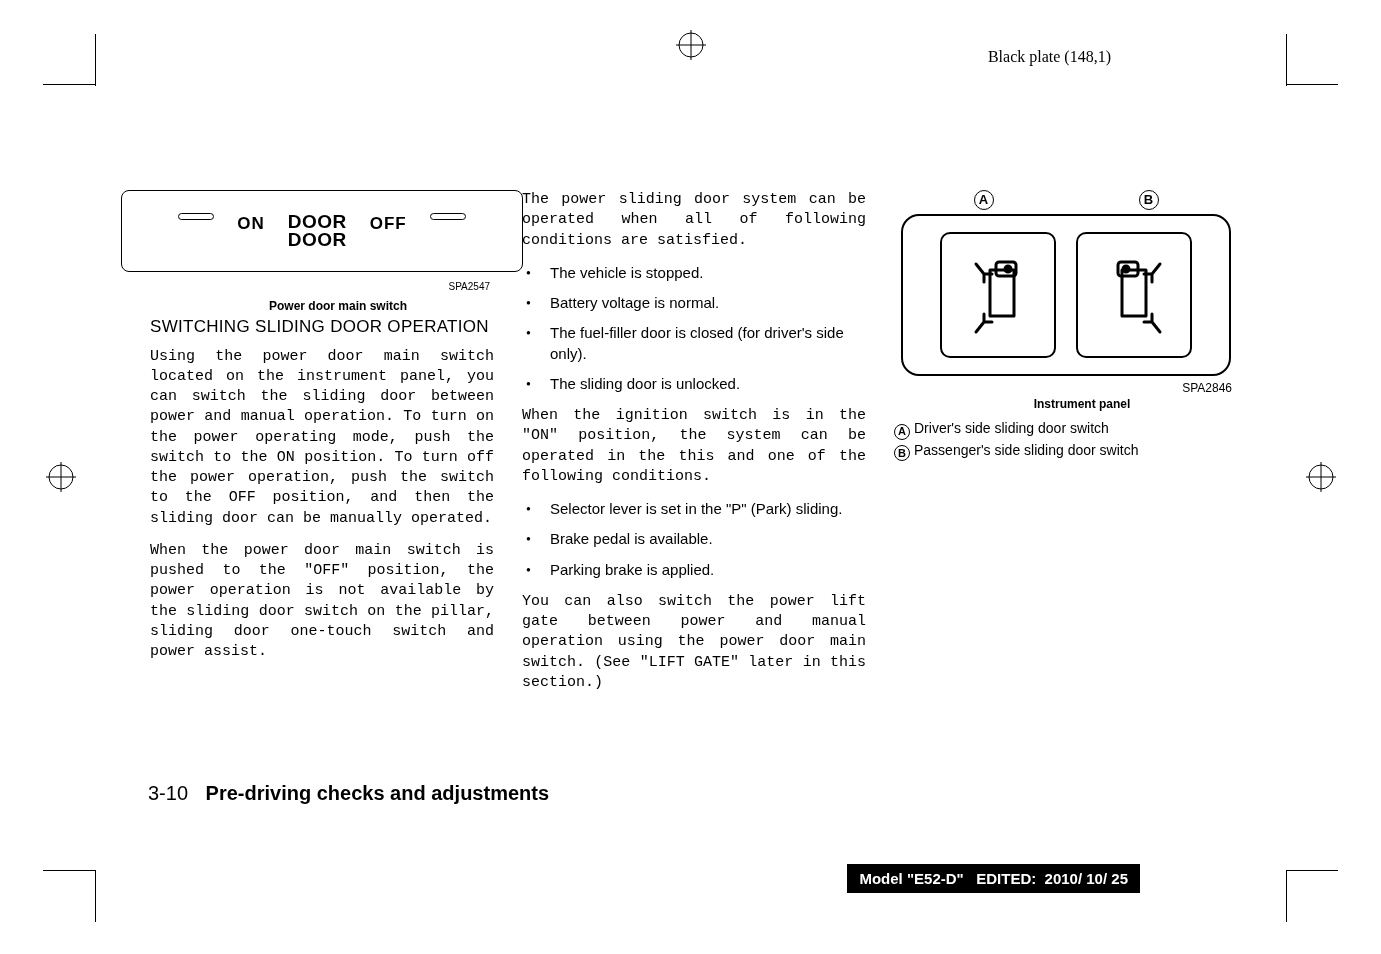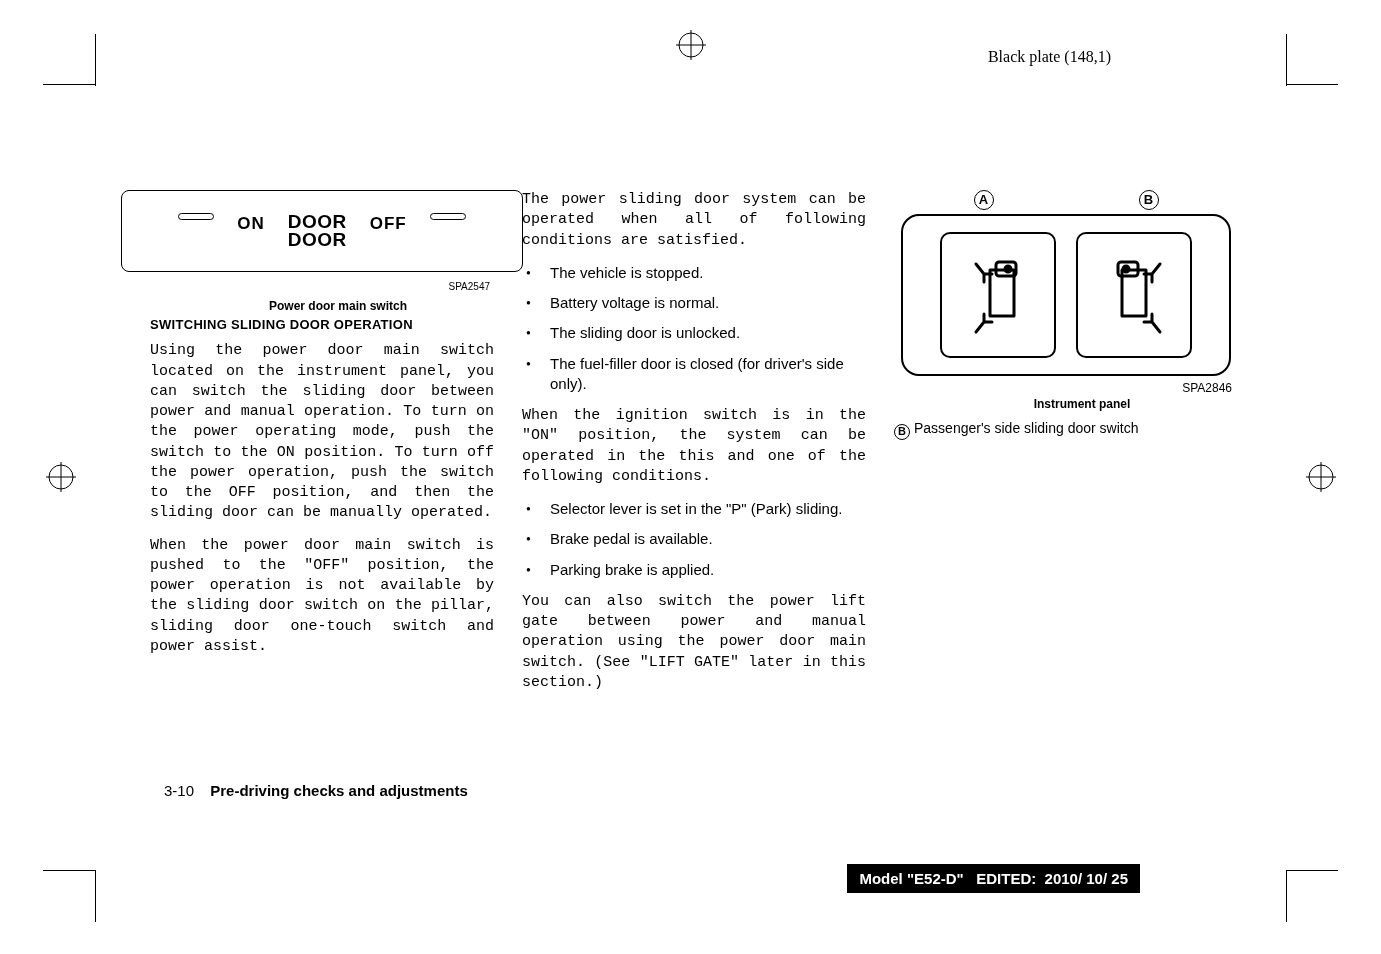--- a/index.html
+++ b/index.html
@@ -32,37 +32,37 @@
   .col { width: 344px; font-size: 15px; line-height: 1.35; text-align: justify; }
 
   .figure1 { display: flex; flex-direction: column; align-items: center; margin-bottom: 4px; }
   .switch-box { border: 1.5px solid #000; border-radius: 8px; padding: 22px 56px; display: flex; flex-direction: row; align-items: flex-start; gap: 23px; margin-bottom: 8px; }
   .slot { width: 36px; height: 7px; border: 1.5px solid #000; border-radius: 4px; }
   .sw-label { font-size: 17px; font-weight: bold; letter-spacing: 1px; }
   .sw-brand { font-size: 19px; font-weight: bold; line-height: 0.95; text-align: center; letter-spacing: 0.5px; }
   .fig-code { align-self: flex-end; font-size: 10px; margin-right: 4px; }
   .fig-caption { font-size: 12px; font-weight: bold; text-align: center; margin-bottom: 2px; padding-left: 32px; }
 
-  h2.sect { font-size: 13px; font-weight: bold; letter-spacing: 0.3px; margin-bottom: 8px; text-align: left; }
+  h2.sect { font-size: 17px; font-weight: normal; letter-spacing: 0.3px; margin-bottom: 8px; text-align: left; }
   .col p { margin-bottom: 12px; font-family: Liberation Mono, monospace; }
   ul.bullets { list-style: none; margin: 0 0 12px 0; }
   ul.bullets li { position: relative; padding-left: 28px; margin-bottom: 10px; text-align: left; }
   ul.bullets li::before { content: "●"; position: absolute; left: 4px; font-size: 8px; top: 5px; }
 
   .figure2 { display: flex; flex-direction: column; align-items: center; }
   .panel-wrap { position: relative; width: 330px; }
   .panel-letters { display: flex; justify-content: space-around; font-size: 18px; margin-bottom: 4px; }
   .circled { display: inline-flex; align-items: center; justify-content: center; width: 20px; height: 20px; border: 1.8px solid #000; border-radius: 50%; font-weight: bold; font-size: 13px; }
   .inline-circled { display: inline-flex; align-items: center; justify-content: center; width: 16px; height: 16px; border: 1.5px solid #000; border-radius: 50%; font-weight: bold; font-size: 11px; margin-right: 4px; vertical-align: -2px; }
   .panel-frame { border: 2px solid #000; border-radius: 18px; padding: 16px; display: flex; gap: 20px; justify-content: center; }
   .mini { border: 2px solid #000; border-radius: 10px; width: 116px; height: 126px; position: relative; }
   .legend { font-size: 14px; text-align: left; width: 100%; margin-top: 4px; line-height: 1.5; }
   .fig-code2 { align-self: flex-end; font-size: 12px; margin-top: 4px; margin-right: 6px; }
 
-  .footer-left { position: absolute; left: 164px; top: 782px; font-size: 15px; }
+  .footer-left { position: absolute; left: 148px; top: 782px; font-size: 20px; }
   .footer-left .pg { margin-right: 12px; }
   .footer-left .ft { font-weight: bold; }
 
   .blackbar { position: absolute; right: 96px; top: 864px; background: #000; color: #fff; font-size: 15px; padding: 6px 12px; font-weight: bold; }
   .blackbar .lbl { font-weight: bold; }
   .blackbar .val { font-weight: bold; }
 </style>
 </head>
 <body>
 
@@ -121,22 +121,22 @@
       <h2 class="sect">SWITCHING SLIDING DOOR OPERATION</h2>
       <p>Using the power door main switch located on the instrument panel, you can switch the sliding door between power and manual operation. To turn on the power operating mode, push the switch to the ON position. To turn off the power operation, push the switch to the OFF position, and then the sliding door can be manually operated.</p>
       <p>When the power door main switch is pushed to the "OFF" position, the power operation is not available by the sliding door switch on the pillar, sliding door one-touch switch and power assist.</p>
     </div>
 
     <div class="col">
       <p>The power sliding door system can be operated when all of following conditions are satisfied.</p>
       <ul class="bullets">
         <li>The vehicle is stopped.</li>
         <li>Battery voltage is normal.</li>
+        <li>The fuel-filler door is closed (for driver's side only).</li>
         <li>The sliding door is unlocked.</li>
-        <li>The fuel-filler door is closed (for driver's side only).</li>
       </ul>
       <p>When the ignition switch is in the "ON" position, the system can be operated in the this and one of the following conditions.</p>
       <ul class="bullets">
         <li>Selector lever is set in the "P" (Park) sliding.</li>
         <li>Brake pedal is available.</li>
         <li>Parking brake is applied.</li>
       </ul>
       <p>You can also switch the power lift gate between power and manual operation using the power door main switch. (See "LIFT GATE" later in this section.)</p>
     </div>
 
@@ -168,20 +168,21 @@
                   <path d="M74 40 l8 -10 M74 40 l0 8 M74 40 l-8 0"></path>
                   <path d="M74 88 l8 10 M74 88 l0 -8 M74 88 l-8 0"></path>
                 </g>
               </svg>
             </div>
           </div>
         </div>
         <div class="fig-code2">SPA2846</div>
         <div class="fig-caption">Instrument panel</div>
         <div class="legend">
+          <div><span class="inline-circled">A</span><span>Driver's side sliding door switch</span></div>
           <div><span class="inline-circled">B</span><span>Passenger's side sliding door switch</span></div>
         </div>
       </div>
     </div>
 
   </div>
 
   <div class="footer-left">
     <span class="pg">3-10</span>
     <span class="ft">Pre-driving checks and adjustments</span>

